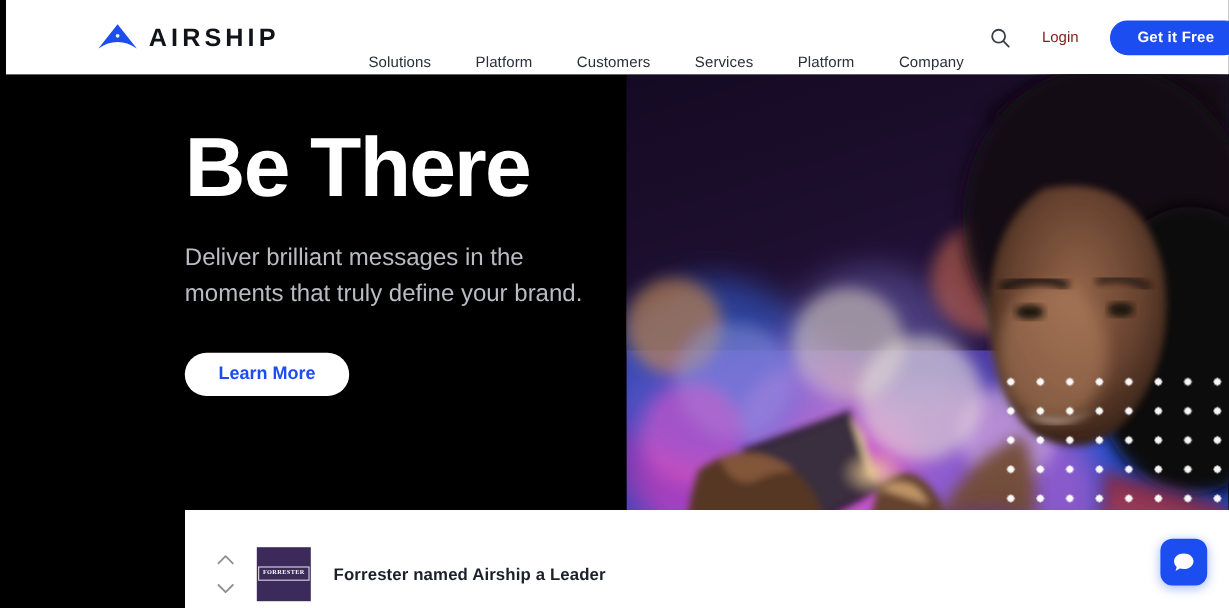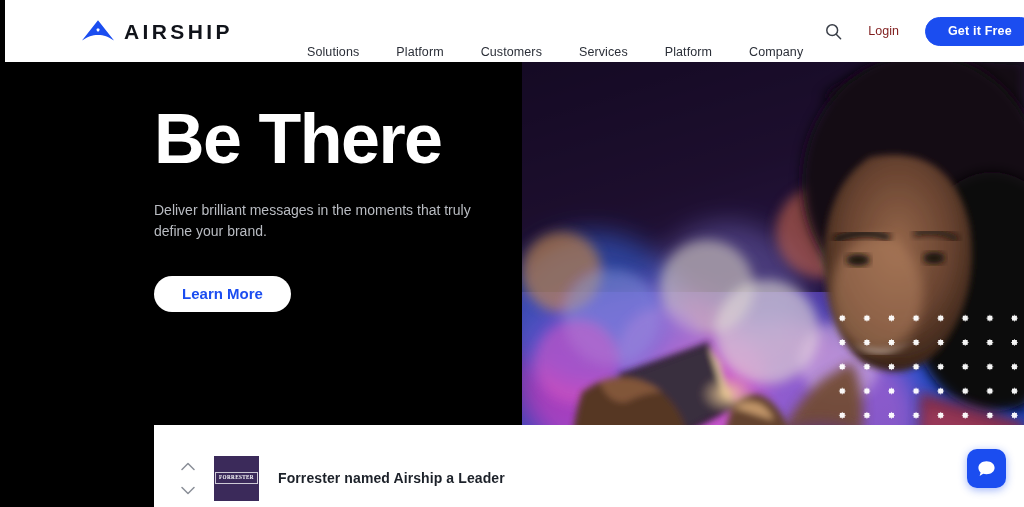--- a/index.html
+++ b/index.html
@@ -81,21 +81,21 @@
   .hero-copy {
     position: absolute; left: 154px; top: 42px;
     width: 400px;
   }
   .hero-title {
     font-size: 70px; font-weight: bold; color: #ffffff;
     line-height: 1.0; letter-spacing: -1.5px;
     margin-bottom: 26px;
   }
   .hero-sub {
-    font-size: 14px; color: #b9bcc2; line-height: 1.52;
+    font-size: 20px; color: #b9bcc2; line-height: 1.52;
     font-weight: 400; max-width: 345px;
   }
   .hero-cta {
     margin-top: 33px;
     display: inline-flex; align-items: center; justify-content: center;
     width: 137px; height: 36px;
     background: #ffffff; color: #1b4df0;
     border-radius: 19px;
     font-size: 15px; font-weight: bold;
     cursor: pointer;

